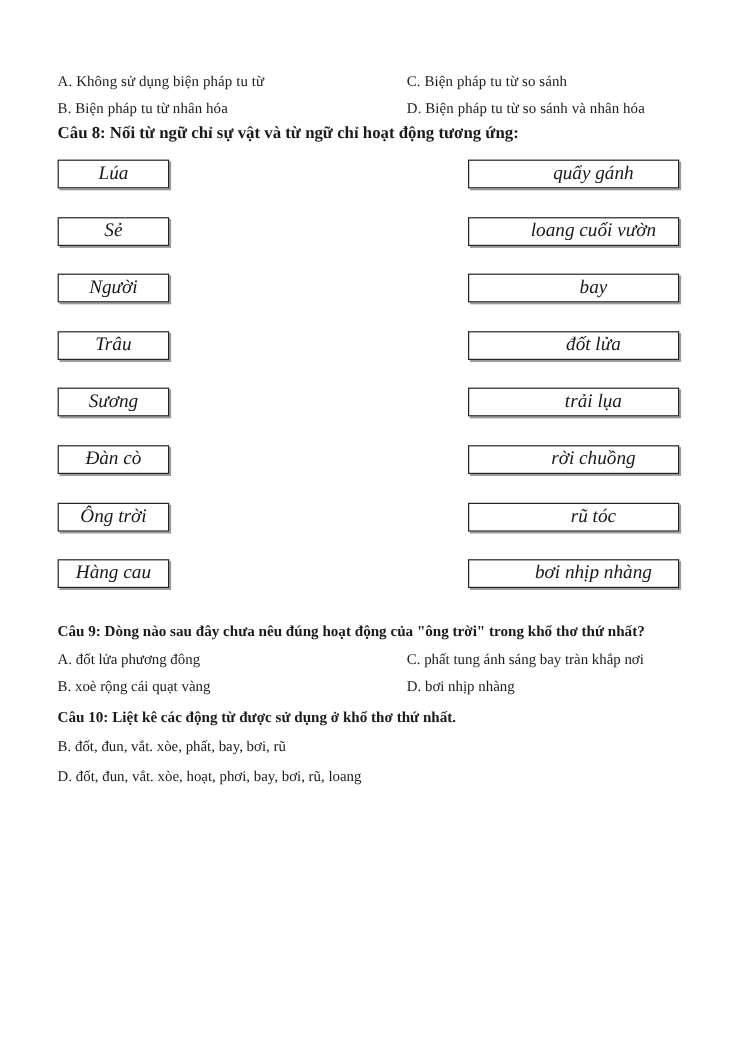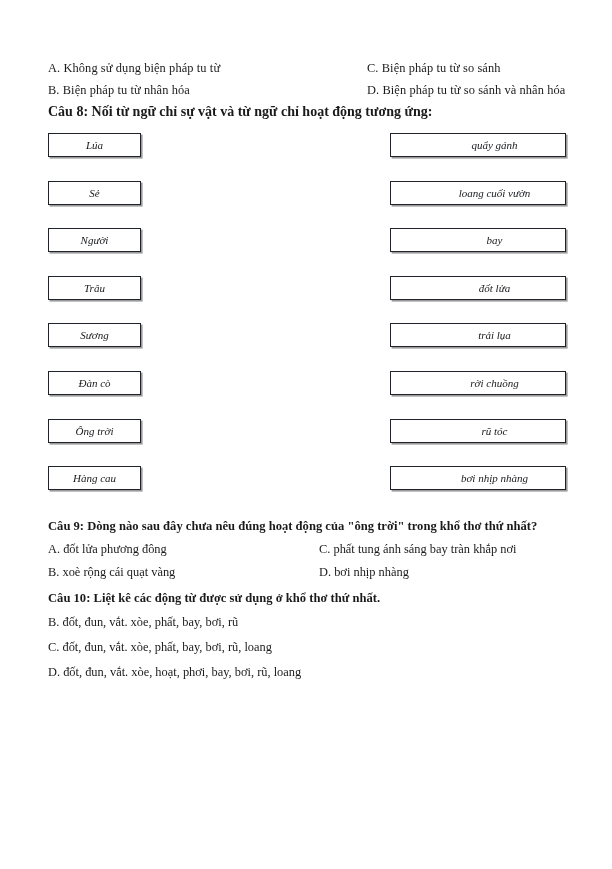--- a/index.html
+++ b/index.html
@@ -33,33 +33,33 @@
     top: 58px;
     width: 528px;
   }
 
   .qrow {
     display: block;
     width: 100%;
     font-size: 12.4px;
     line-height: 21px;
     letter-spacing: 0.1px;
-    gap: 48px;
   }
 
   .two-col {
     display: flex;
     width: 100%;
   }
   .two-col .col-a {
     width: 271px;
     flex: 0 0 271px;
   }
   .two-col .col-b {
     flex: 1 1 auto;
+    margin-left: 20px;
   }
 
   .opt {
     font-size: 12.4px;
     line-height: 21.5px;
     white-space: nowrap;
   }
 
   .qhead {
     font-weight: bold;
@@ -89,21 +89,21 @@
 
   .mbox {
     position: relative;
     box-sizing: border-box;
     border: 1px solid #20242a;
     background: #ffffff;
     height: 24px;
     line-height: 22px;
     text-align: center;
     font-style: italic;
-    font-size: 11px;
+    font-size: 16px;
     color: #16181c;
     margin-bottom: 23.6px;
     box-shadow: 1.6px 1.6px 0 0 #9a9a9a;
     white-space: nowrap;
     overflow: hidden;
   }
   .match-col.left  .mbox { width: 93px; }
   .match-col.right .mbox { width: 176px; padding-left: 33px; }
 
   
@@ -183,19 +183,18 @@
       <div class="col-a opt-line">B. xoè rộng cái quạt vàng</div>
       <div class="col-b opt-line">D. bơi nhịp nhàng</div>
     </div>
 
     <div class="spacer-2"></div>
 
     <div class="qhead wrap">Câu 10: Liệt kê các động từ được sử dụng ở khổ thơ thứ nhất.</div>
 
     <div class="list-q10">
       <div class="opt-line">B. đốt, đun, vắt. xòe, phất, bay, bơi, rũ</div>
-      <div class="opt-line">C. đốt, đun, vắt. xòe, phất, bay, bơi, rũ, loang</div>
       <div class="opt-line">D. đốt, đun, vắt. xòe, hoạt, phơi, bay, bơi, rũ, loang</div>
     </div>
 
   </div>
 
 </div>
 
 </body></html>

